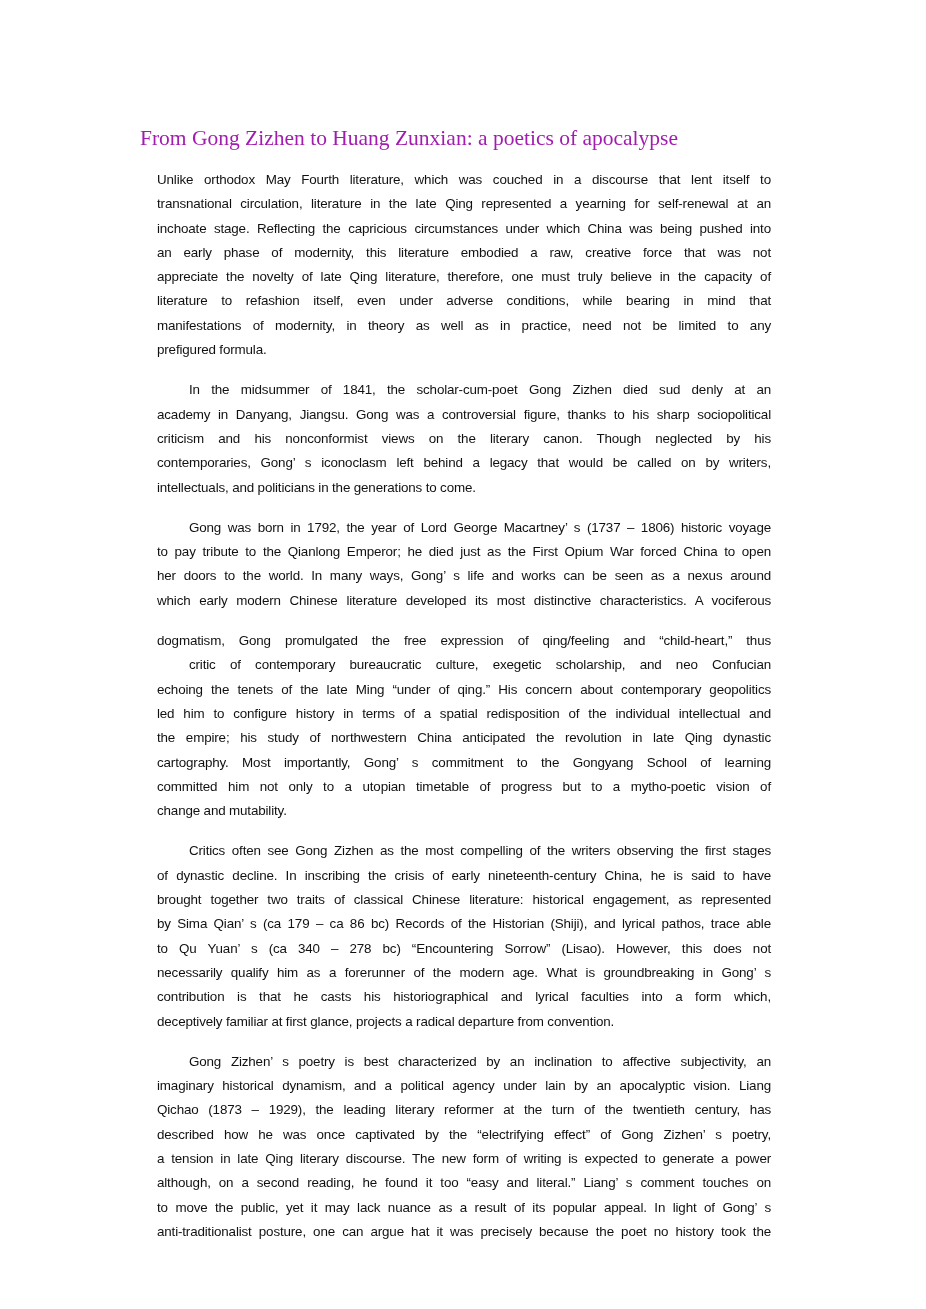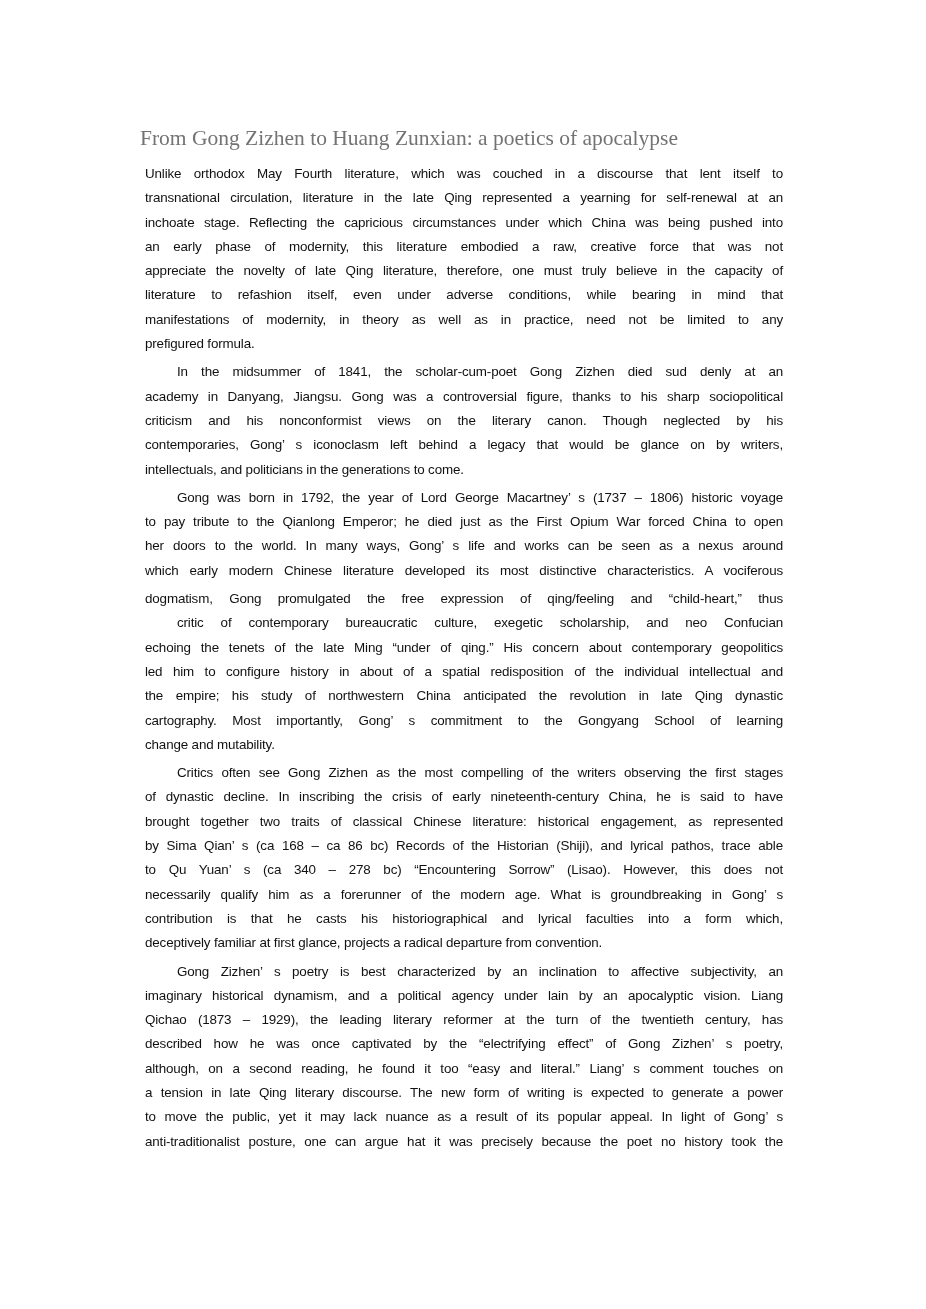--- a/index.html
+++ b/index.html
@@ -1,23 +1,23 @@
 <!DOCTYPE html>
 <html><head>
 <meta charset="utf-8">
 <style>
   html, body { margin: 0; padding: 0; background: #ffffff; }
   body { width: 926px; height: 1309px; position: relative; overflow: hidden; color: #111111; }
   .page { position: absolute; left: 141px; top: 124px; width: 646px; }
   .title {
     font-family: "Liberation Serif", "DejaVu Serif", serif;
-    font-size: 21.5px; line-height: 28px; margin: 0 0 10px -1px; font-weight: normal; color: #737373;
+    font-size: 21.5px; line-height: 28px; margin: 0 0 10px -1px; font-weight: normal; color: #a21caf;
     white-space: nowrap;
   }
-  .para { margin: 4px; }
+  .para { margin: 16px; }
   .line {
     display: block; height: 24.3px; line-height: 24.3px;
     font-family: "Liberation Sans", "DejaVu Sans", sans-serif;
     font-size: 13.4px; letter-spacing: -0.15px; white-space: nowrap;
     text-align: justify; text-align-last: justify; word-spacing: 0;
   }
   .line.last { text-align-last: left; }
   .line.indent { padding-left: 32px; }
 </style>
 </head>
@@ -33,52 +33,53 @@
         <span class="line">an early phase of modernity, this literature embodied a raw, creative force that was not</span>
         <span class="line">appreciate the novelty of late Qing literature, therefore, one must truly believe in the capacity of</span>
         <span class="line">literature to refashion itself, even under adverse conditions, while bearing in mind that</span>
         <span class="line">manifestations of modernity, in theory as well as in practice, need not be limited to any</span>
         <span class="line last">prefigured formula.</span>
       </div>
       <div class="para">
         <span class="line indent">In the midsummer of 1841, the scholar-cum-poet Gong Zizhen died sud denly at an</span>
         <span class="line">academy in Danyang, Jiangsu. Gong was a controversial figure, thanks to his sharp sociopolitical</span>
         <span class="line">criticism and his nonconformist views on the literary canon. Though neglected by his</span>
-        <span class="line">contemporaries, Gong’ s iconoclasm left behind a legacy that would be glance on by writers,</span>
+        <span class="line">contemporaries, Gong’ s iconoclasm left behind a legacy that would be called on by writers,</span>
         <span class="line last">intellectuals, and politicians in the generations to come.</span>
       </div>
       <div class="para">
         <span class="line indent">Gong was born in 1792, the year of Lord George Macartney’ s (1737 – 1806) historic voyage</span>
         <span class="line">to pay tribute to the Qianlong Emperor; he died just as the First Opium War forced China to open</span>
         <span class="line">her doors to the world. In many ways, Gong’ s life and works can be seen as a nexus around</span>
         <span class="line">which early modern Chinese literature developed its most distinctive characteristics. A vociferous</span>
       </div>
       <div class="para">
         <span class="line">dogmatism, Gong promulgated the free expression of qing/feeling and “child-heart,” thus</span>
         <span class="line indent">critic of contemporary bureaucratic culture, exegetic scholarship, and neo Confucian</span>
         <span class="line">echoing the tenets of the late Ming “under of qing.” His concern about contemporary geopolitics</span>
-        <span class="line">led him to configure history in about of a spatial redisposition of the individual intellectual and</span>
+        <span class="line">led him to configure history in terms of a spatial redisposition of the individual intellectual and</span>
         <span class="line">the empire; his study of northwestern China anticipated the revolution in late Qing dynastic</span>
         <span class="line">cartography. Most importantly, Gong’ s commitment to the Gongyang School of learning</span>
+        <span class="line">committed him not only to a utopian timetable of progress but to a mytho-poetic vision of</span>
         <span class="line last">change and mutability.</span>
       </div>
       <div class="para">
         <span class="line indent">Critics often see Gong Zizhen as the most compelling of the writers observing the first stages</span>
         <span class="line">of dynastic decline. In inscribing the crisis of early nineteenth-century China, he is said to have</span>
         <span class="line">brought together two traits of classical Chinese literature: historical engagement, as represented</span>
-        <span class="line">by Sima Qian’ s (ca 168 – ca 86 bc) Records of the Historian (Shiji), and lyrical pathos, trace able</span>
+        <span class="line">by Sima Qian’ s (ca 179 – ca 86 bc) Records of the Historian (Shiji), and lyrical pathos, trace able</span>
         <span class="line">to Qu Yuan’ s (ca 340 – 278 bc) “Encountering Sorrow” (Lisao). However, this does not</span>
         <span class="line">necessarily qualify him as a forerunner of the modern age. What is groundbreaking in Gong’ s</span>
         <span class="line">contribution is that he casts his historiographical and lyrical faculties into a form which,</span>
         <span class="line last">deceptively familiar at first glance, projects a radical departure from convention.</span>
       </div>
       <div class="para">
         <span class="line indent">Gong Zizhen’ s poetry is best characterized by an inclination to affective subjectivity, an</span>
         <span class="line">imaginary historical dynamism, and a political agency under lain by an apocalyptic vision. Liang</span>
         <span class="line">Qichao (1873 – 1929), the leading literary reformer at the turn of the twentieth century, has</span>
         <span class="line">described how he was once captivated by the “electrifying effect” of Gong Zizhen’ s poetry,</span>
+        <span class="line">a tension in late Qing literary discourse. The new form of writing is expected to generate a power</span>
         <span class="line">although, on a second reading, he found it too “easy and literal.” Liang’ s comment touches on</span>
-        <span class="line">a tension in late Qing literary discourse. The new form of writing is expected to generate a power</span>
         <span class="line">to move the public, yet it may lack nuance as a result of its popular appeal. In light of Gong’ s</span>
         <span class="line">anti-traditionalist posture, one can argue hat it was precisely because the poet no history took the</span>
       </div>
     </div>
 </div>
 
 </body></html>

